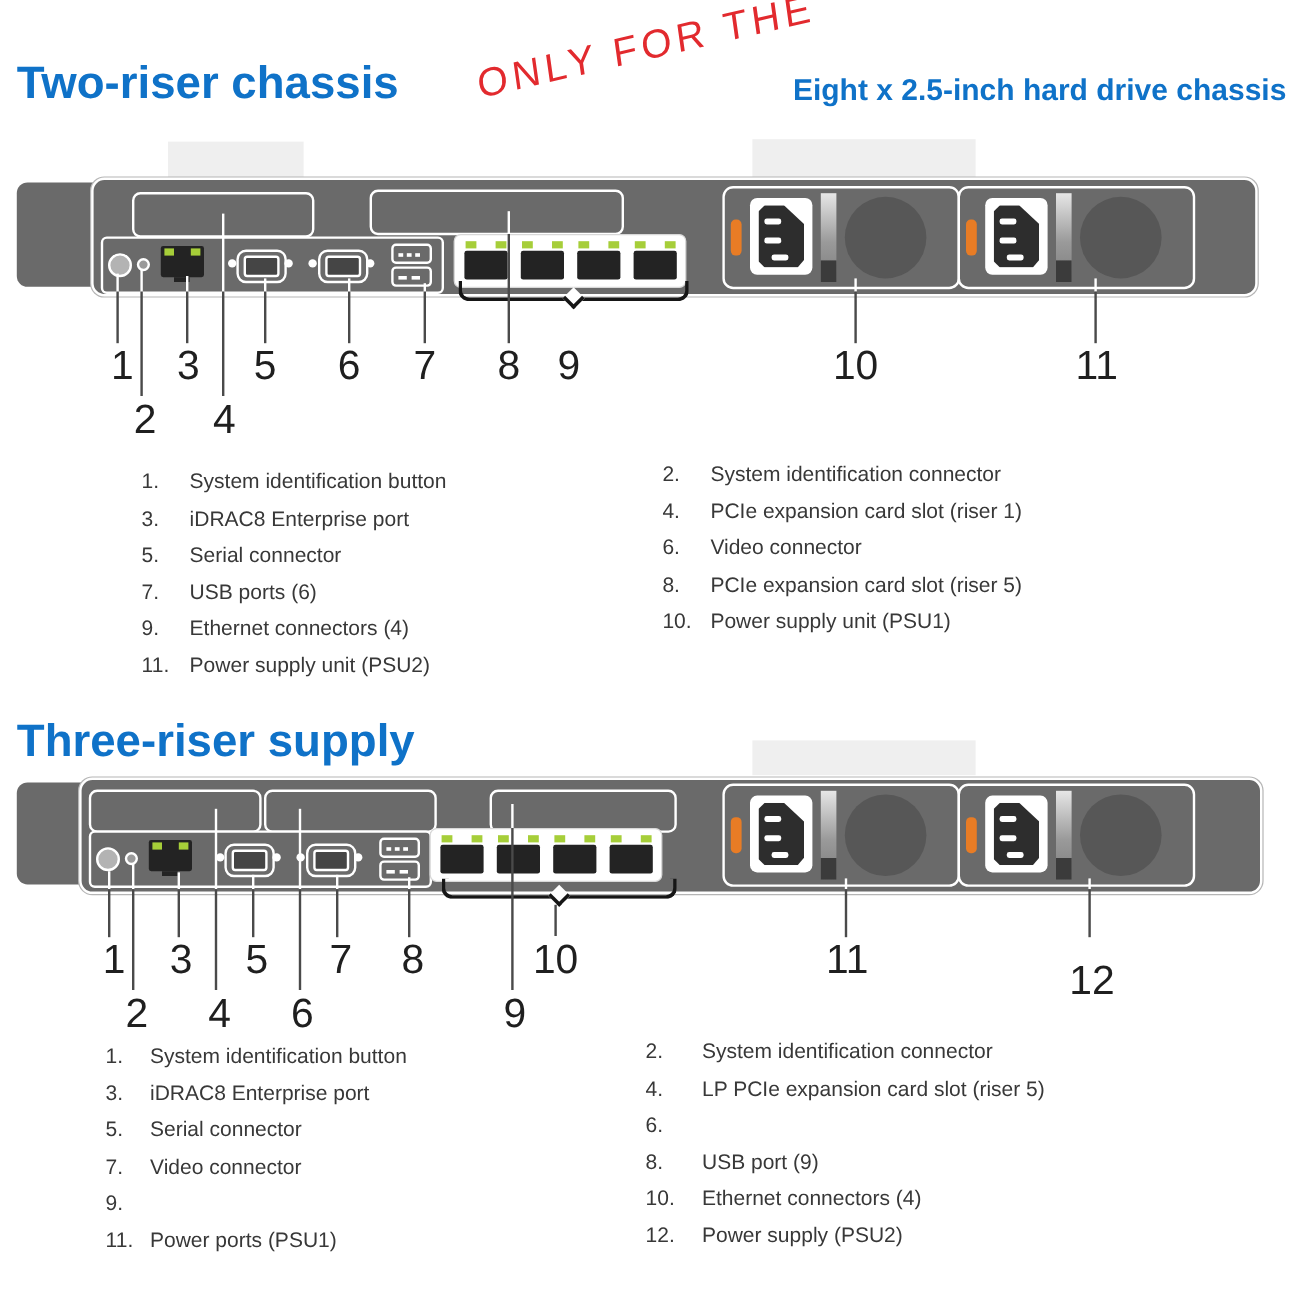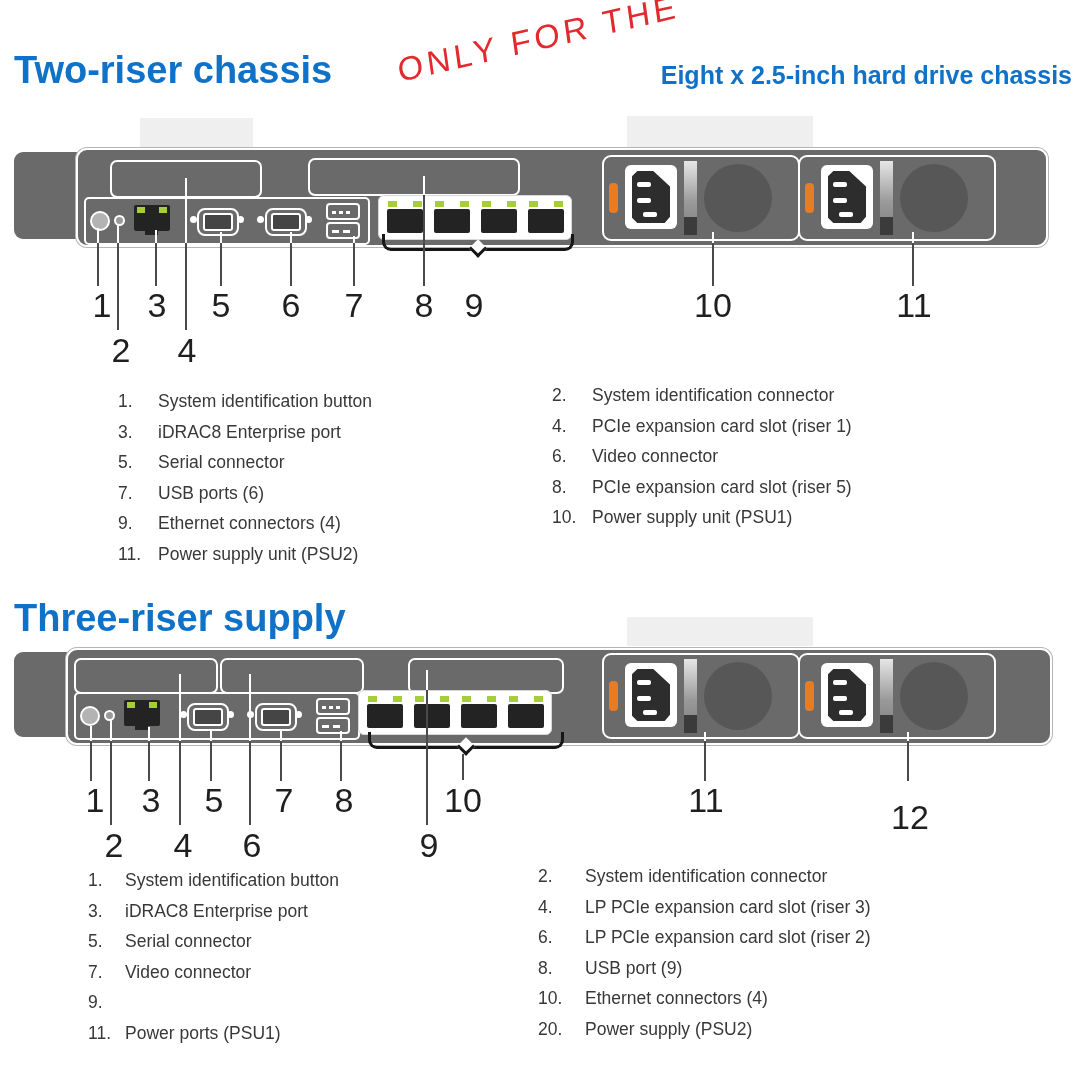--- a/index.html
+++ b/index.html
@@ -412,31 +412,30 @@
     </div>
 </div>
 
 <div class="legend w47" style="left:538px;top:866px">
   <div class="lrow">
       <span class="lnum">2.</span>
       <span class="ltext">System identification connector</span>
     </div>
   <div class="lrow">
       <span class="lnum">4.</span>
-      <span class="ltext">LP PCIe expansion card slot (riser 3)</span>
+      <span class="ltext">LP PCIe expansion card slot (riser 5)</span>
     </div>
   <div class="lrow">
       <span class="lnum">6.</span>
-      <span class="ltext">LP PCIe expansion card slot (riser 2)</span>
     </div>
   <div class="lrow">
       <span class="lnum">8.</span>
       <span class="ltext">USB port (9)</span>
     </div>
   <div class="lrow">
       <span class="lnum">10.</span>
       <span class="ltext">Ethernet connectors (4)</span>
     </div>
   <div class="lrow">
-      <span class="lnum">20.</span>
+      <span class="lnum">12.</span>
       <span class="ltext">Power supply (PSU2)</span>
     </div>
 </div>
 
 </body></html>

